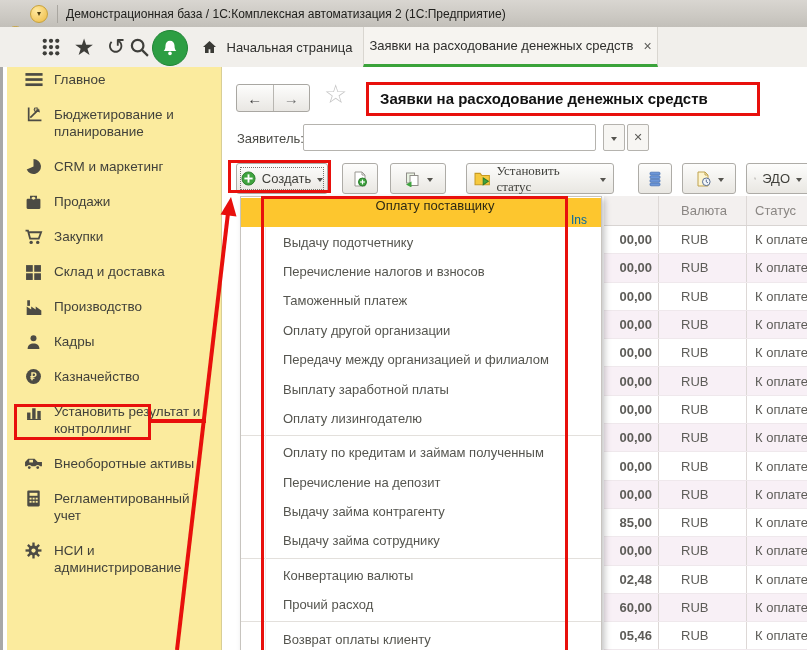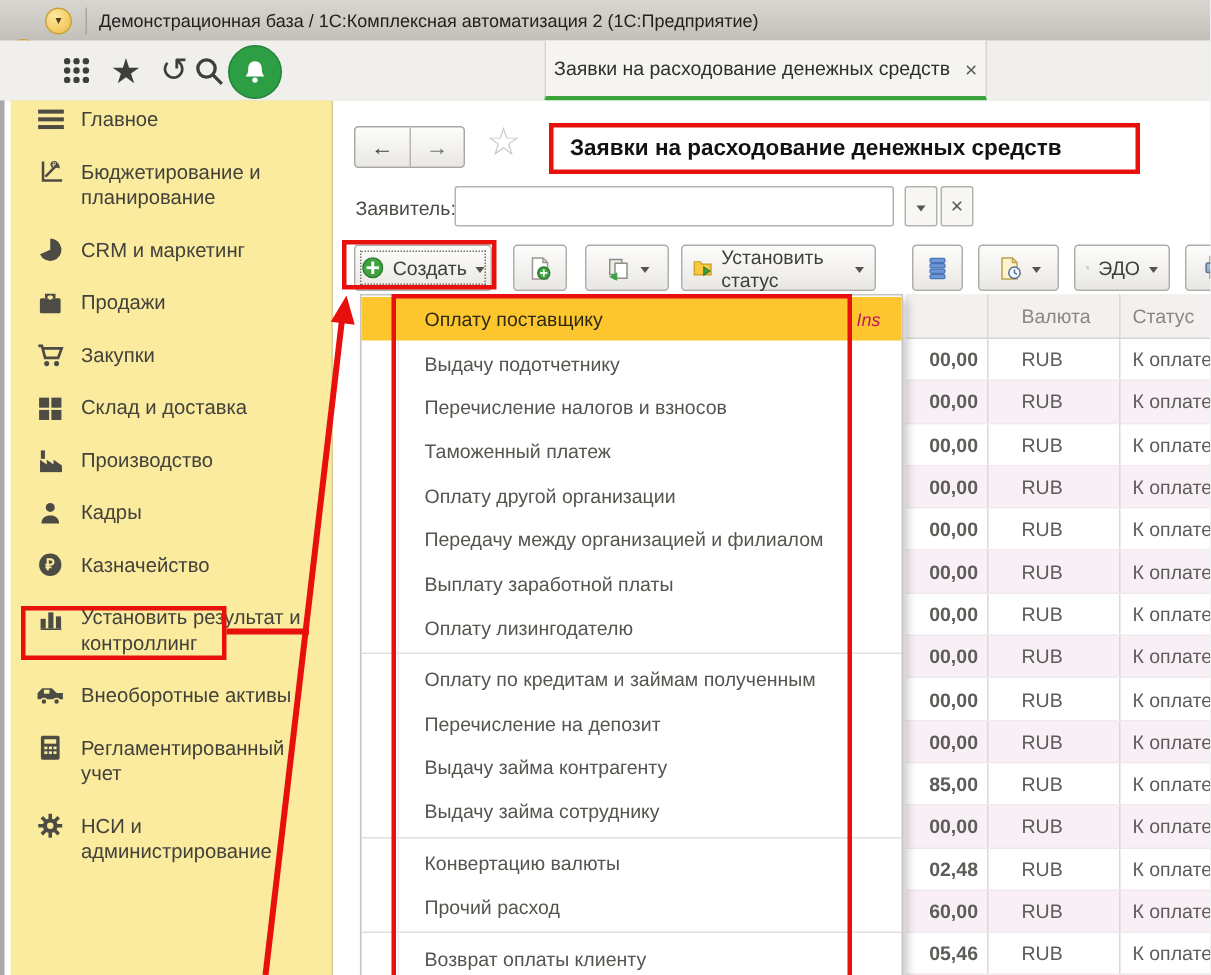--- a/index.html
+++ b/index.html
@@ -56,22 +56,22 @@
   .tbtn{height:31px;border:1px solid #aeaca7;border-radius:3px;background:linear-gradient(180deg,#fdfdfc,#e9e7e2);
         display:flex;align-items:center;justify-content:center;gap:6px;font-size:13px;color:#3f3f3a;box-sizing:border-box;padding:0 7px;}
   .tbtn.focused{outline:1px dotted #76756f;outline-offset:-5px;}
   .caret{width:0;height:0;border-left:3.5px solid transparent;border-right:3.5px solid transparent;border-top:4px solid #55544f;margin-top:2px;}
   
   .menu{position:absolute;left:18px;top:129px;width:362px;height:468px;background:#fff;border:1px solid #c7c4bf;
         box-shadow:3px 3px 6px rgba(0,0,0,.22);box-sizing:border-box;padding-top:1px;z-index:5;}
   .menu:before{content:"";position:absolute;left:24px;top:0;bottom:0;width:1px;background:#ececec;}
   .menu-item{position:relative;height:29.4px;display:flex;align-items:center;padding-left:42px;padding-right:14px;
              font-size:13px;color:#55554f;box-sizing:border-box;}
-  .menu-item .shortcut{margin-left:auto;font-size:12px;color:#be185d;font-style:italic;}
-  .menu-item.highlight{color:#2e2a14;}
+  .menu-item .shortcut{margin-left:auto;font-size:12px;color:#0369a1;}
+  .menu-item.highlight{color:#2e2a14;flex-direction:column;}
   .menu-sep{height:1px;background:#e3e0dc;margin:2px 0;}
   
   .grid{position:absolute;left:382px;top:129px;width:203px;bottom:0;font-size:13px;z-index:1;overflow:hidden;}
   .ghead{display:flex;height:30px;background:#f3f0ef;color:#8a8683;border-bottom:1px solid #d8d4d2;box-sizing:border-box;}
   .gc{box-sizing:border-box;display:flex;align-items:center;overflow:hidden;white-space:nowrap;}
   .gc.amount{width:54px;justify-content:flex-end;padding-right:6px;font-weight:bold;}
   .gc.currency{width:88px;padding-left:22px;border-left:1px solid #ddd8d6;}
   .gc.status{width:61px;padding-left:8px;border-left:1px solid #ddd8d6;}
   .trow{display:flex;height:28.3px;border-bottom:1px solid #efe8ec;box-sizing:border-box;color:#5d5c58;background:#fff;}
   .trow.alt{background:#f8f0f6;}
@@ -116,20 +116,28 @@
         <circle cx="6.6" cy="6.6" r="4.4"></circle>
           <line x1="10" y1="10" x2="14.4" y2="14.4"></line>
       </svg>
     </div>
     <div class="bell-circle" style="background: rgb(45, 158, 67);">
       <svg width="18" height="18" viewBox="0 0 16 16">
           <path fill="#fff" d="M8 1.6c2.5 0 4 1.9 4 4.2 0 3 .9 4 1.6 4.8H2.4C3.1 9.8 4 8.8 4 5.8 4 3.5 5.5 1.6 8 1.6z"></path>
           <circle cx="8" cy="12.8" r="1.6" fill="#fff"></circle>
         </svg>
     </div>
+    <div class="tab tab-home">
+      <span class="icon-flex">
+        <svg width="17" height="16" viewBox="0 0 16 16">
+            <path fill="#3a3a36" d="M8 2 1.5 8h2v6h3.6v-3.8h1.8V14h3.6V8h2z"></path>
+          </svg>
+      </span>
+      <span>Начальная страница</span>
+    </div>
     <div class="tab tab-active" style="border-bottom-color: rgb(58, 163, 58);">
       <span>Заявки на расходование денежных средств</span>
       <span class="tab-close">×</span>
     </div>
   </div>
 
   <div class="frame-strip"></div>
   <div class="sidebar" style="background: rgb(251, 235, 158);">
     <div>
         <div class="side-item">
@@ -322,21 +330,21 @@
         </svg>
       </div>
       <div class="tbtn" style="width:56px;margin-left:12px;">
         <svg width="17" height="16" viewBox="0 0 16 16">
           <rect x="2" y="2" width="8" height="10" fill="#e8f2e2" stroke="#8f8d88"></rect>
           <rect x="5.5" y="4.5" width="8" height="10" fill="#fff" stroke="#8f8d88"></rect>
           <path d="M1.5 13.5 7 10.5v6z" fill="#3fa43f"></path>
         </svg>
         <span class="caret"></span>
       </div>
-      <div class="tbtn" style="width:130px;margin-left:8px;">
+      <div class="tbtn" style="width:148px;margin-left:20px;font-family:Liberation Serif, serif;">
         <svg width="17" height="15" viewBox="0 0 16 14">
           <path d="M1 2h5l1.5 2H15v9H1z" fill="#f6c93e" stroke="#c79a22"></path>
           <path d="M9 6.5 14 9.8l-5 3.3z" fill="#3fa43f" stroke="#2c7d2c"></path>
         </svg>
         <span>Установить статус</span>
         <span class="caret"></span>
       </div>
       <div class="tbtn" style="width:34px;margin-left:24px;">
         <svg width="14" height="16" viewBox="0 0 14 16">
           <g fill="#6d97d9" stroke="#4a73b5" stroke-width="0.8">

